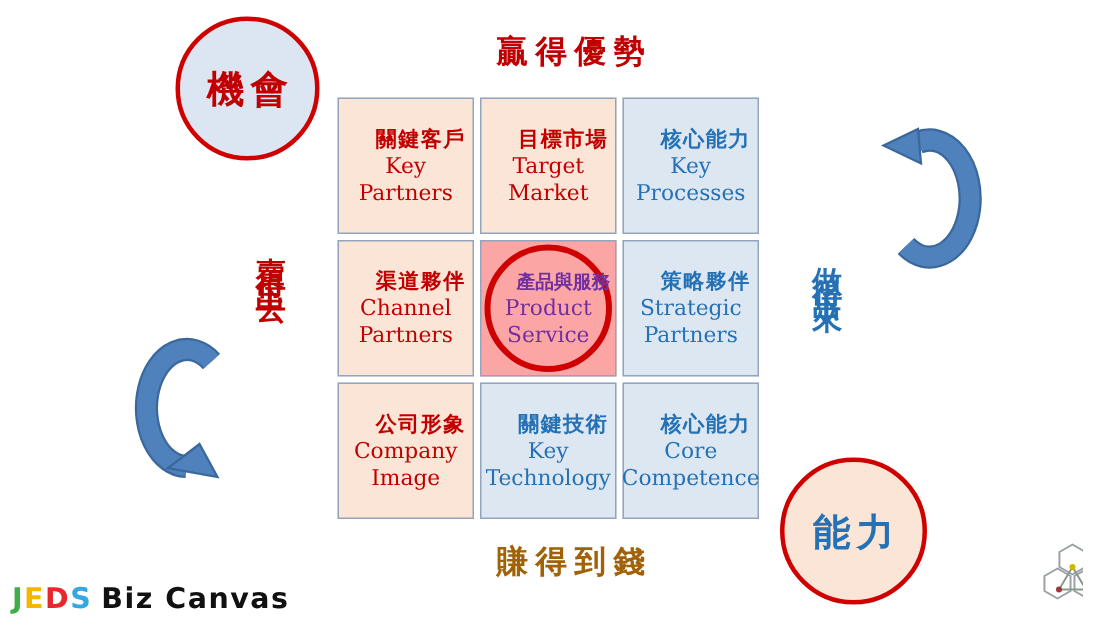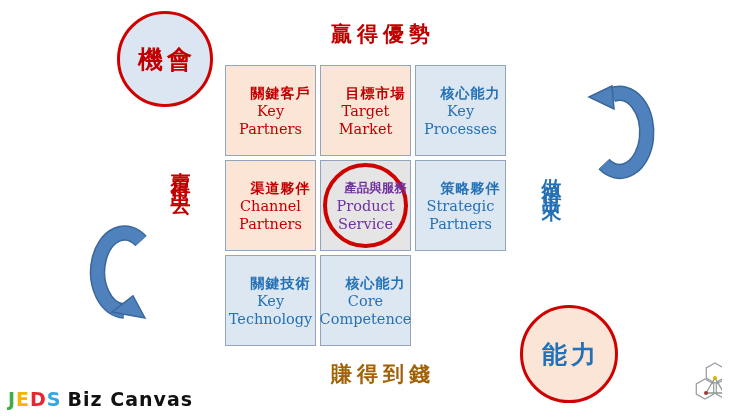--- a/index.html
+++ b/index.html
@@ -27,21 +27,21 @@
 
   
   .grid{left:225px;top:65px;display:grid;grid-template-columns:91px 91px 91px;
         grid-template-rows:91px 91px 91px;gap:4px;}
   .cell{border:1px solid #93A5BE;display:flex;flex-direction:column;align-items:center;
         justify-content:center;text-align:center;line-height:18px;box-sizing:border-box;}
   .cell .zh{font-weight:bold;font-size:14px;letter-spacing:1px;padding-left:20px;}
   .cell .en{font-size:14.5px;}
   .warm{background:#FBE5D6;color:#C00000;}
   .cool{background:#DDE7F2;color:#2471B5;}
-  .center-cell{background:#e5e5e5;color:#7030A0;position:relative;}
+  .center-cell{background:#fca5a5;color:#7030A0;position:relative;}
   .center-cell .zh{font-size:12.5px;letter-spacing:0;}
   .center-cell .zh,.center-cell .en{position:relative;z-index:1;}
   .ring{position:absolute;left:2px;top:2px;right:2px;bottom:2px;border:4px solid #CF0000;
         border-radius:50%;z-index:0;}
 
   
   .arrow-layer{left:0;top:0;width:740px;height:417px;pointer-events:none;}
 
   
   .jeds{left:8px;top:388px;font-family:"DejaVu Sans","Liberation Sans",sans-serif;
@@ -101,20 +101,25 @@
       <div class="en">Product</div>
       <div class="en">Service</div>
     </div>
 
     <div class="cell cool">
       <div class="zh">策略夥伴</div>
       <div class="en">Strategic</div>
       <div class="en">Partners</div>
     </div>
 
+    <div class="cell warm">
+      <div class="zh">公司形象</div>
+      <div class="en">Company</div>
+      <div class="en">Image</div>
+    </div>
 
     <div class="cell cool">
       <div class="zh">關鍵技術</div>
       <div class="en">Key</div>
       <div class="en">Technology</div>
     </div>
 
     <div class="cell cool">
       <div class="zh">核心能力</div>
       <div class="en">Core</div>

